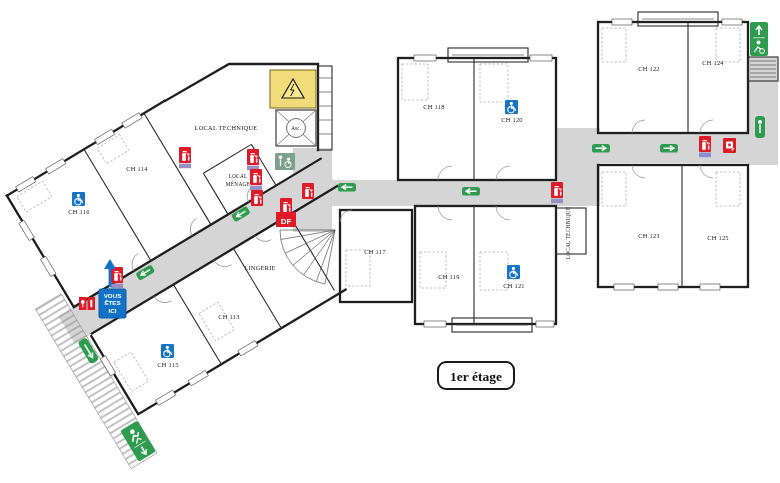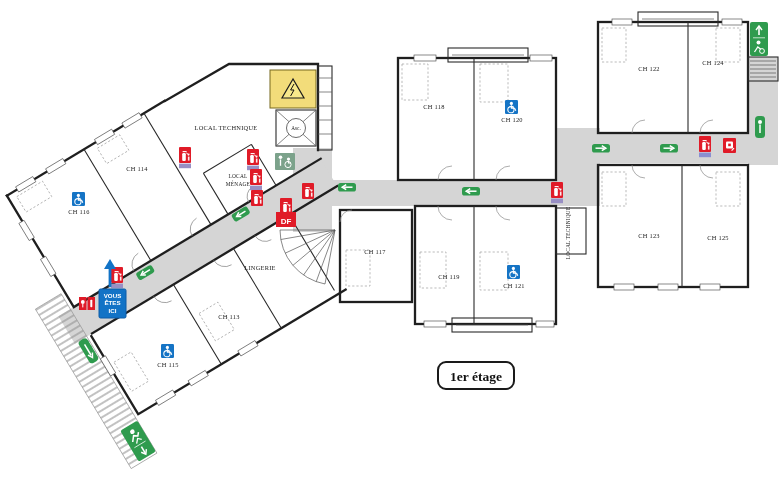--- a/index.html
+++ b/index.html
@@ -1,16 +1,16 @@
 <!DOCTYPE html>
 <html><head>
 <meta charset="utf-8">
 <style>
   html,body{margin:0;padding:0;background:#ffffff;}
-  #stage{position:relative;width:780px;height:483px;background:#fff;overflow:hidden;}
+  #stage{position:relative;width:780px;height:483px;background:#fff;overflow:hidden;border-radius:19px;}
   svg{display:block;font-family:"Liberation Serif",serif;}
   .w2{stroke:#1f1f1f;stroke-width:2.3;fill:none;stroke-linejoin:miter;stroke-linecap:square;}
   .w1{stroke:#2a2a2a;stroke-width:1.1;fill:none;}
   .door{stroke:#8a8a8a;stroke-width:0.7;fill:none;}
   .dash{stroke:#9f9f9f;stroke-width:0.7;fill:none;stroke-dasharray:2.2 2;}
   .stair{stroke:#555;stroke-width:0.7;fill:none;}
   .win{fill:#ffffff;stroke:#4c4c4c;stroke-width:0.65;}
   .corr{fill:#d5d5d5;}
   .rlabel{font-family:"Liberation Serif",serif;font-size:6.4px;fill:#1c1c1c;text-anchor:middle;letter-spacing:.25px;}
   .slabel{font-family:"Liberation Serif",serif;font-size:5.4px;fill:#1c1c1c;text-anchor:middle;letter-spacing:.2px;}

